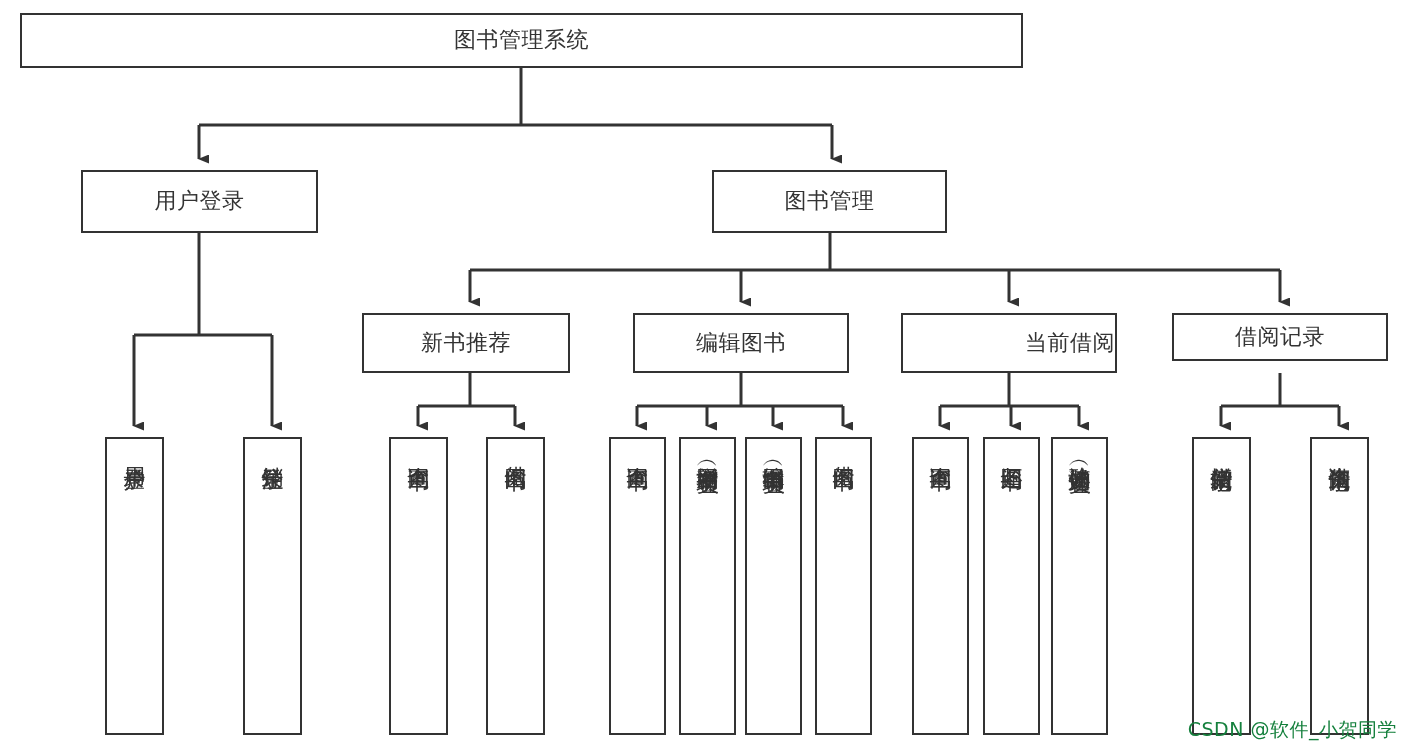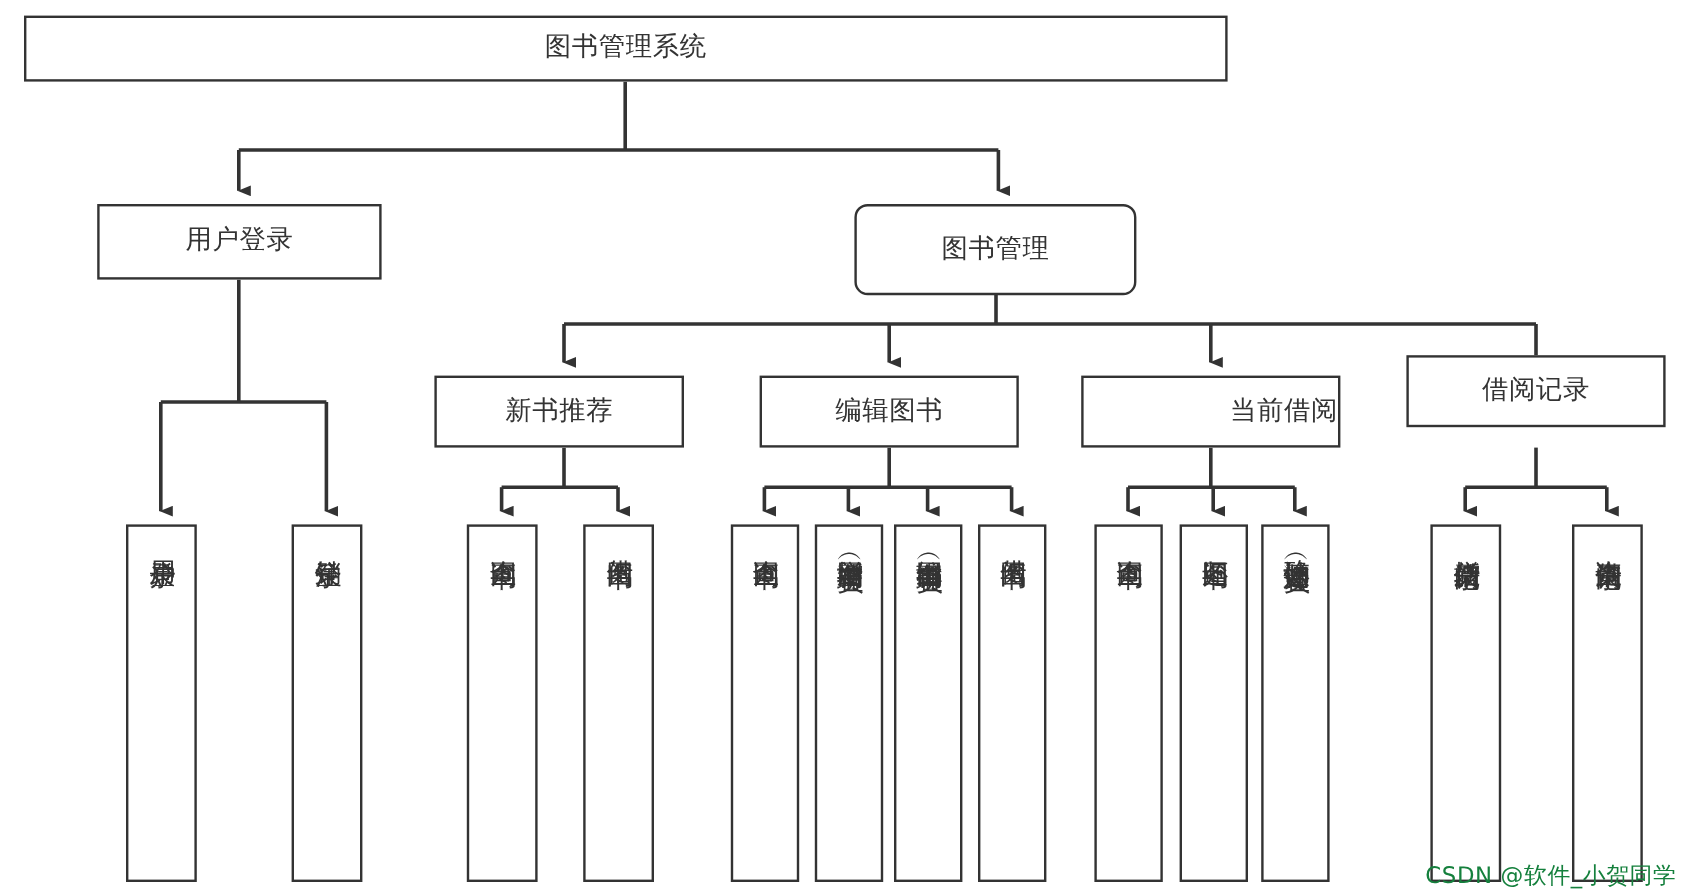--- a/index.html
+++ b/index.html
@@ -137,37 +137,37 @@
   </svg>
 
   <div class="node-box" style="left:20px;top:13px;width:1003px;height:55px;">
     <span class="node-label">图书管理系统</span>
   </div>
 
   <div class="node-box" style="left:81px;top:170px;width:237px;height:63px;">
     <span class="node-label">用户登录</span>
   </div>
 
-  <div class="node-box" style="left:712px;top:170px;width:235px;height:76px;border-radius:11px;">
+  <div class="node-box" style="left:712px;top:170px;width:235px;height:63px;">
     <span class="node-label">图书管理</span>
   </div>
 
   <div class="node-box" style="left:362px;top:313px;width:208px;height:60px;">
     <span class="node-label">新书推荐</span>
   </div>
 
   <div class="node-box" style="left:633px;top:313px;width:216px;height:60px;">
     <span class="node-label">编辑图书</span>
   </div>
 
   <div class="node-box" style="left:901px;top:313px;width:216px;height:60px;justify-content:flex-end;">
     <span class="node-label">当前借阅</span>
   </div>
 
-  <div class="node-box" style="left:1172px;top:296px;width:216px;height:60px;">
+  <div class="node-box" style="left:1172px;top:313px;width:216px;height:48px;">
     <span class="node-label">借阅记录</span>
   </div>
 
   <div class="node-box vertical" style="left:105px;top:437px;width:59px;height:298px;">
     <span class="node-label">用户登录</span>
   </div>
 
   <div class="node-box vertical" style="left:243px;top:437px;width:59px;height:298px;">
     <span class="node-label">注销登录</span>
   </div>

